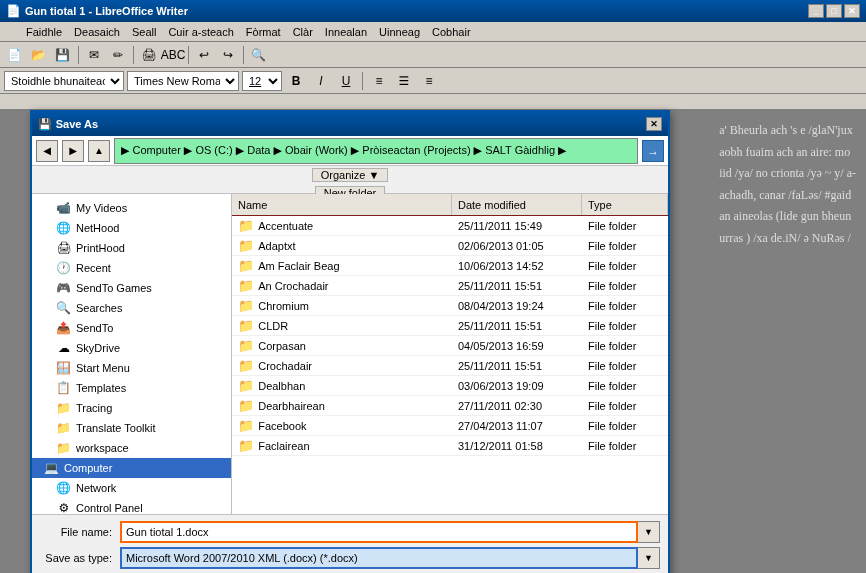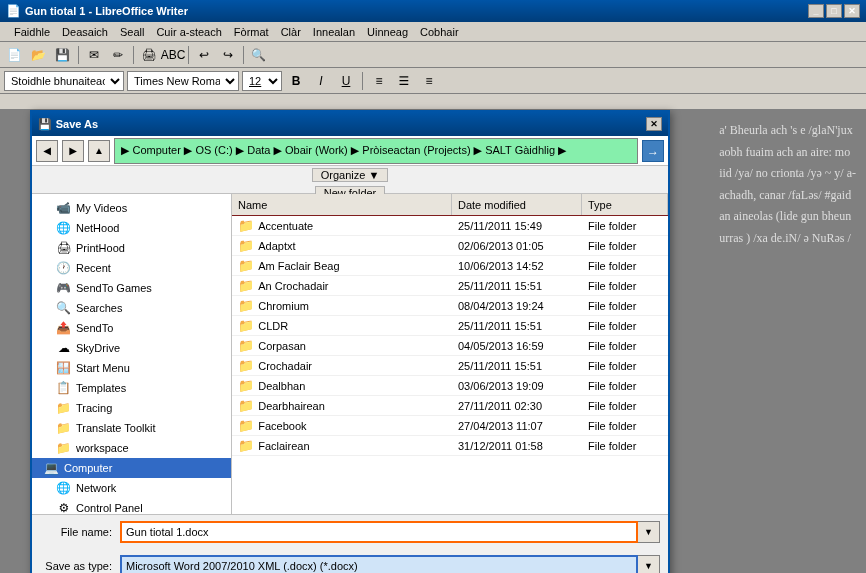--- a/index.html
+++ b/index.html
@@ -19,21 +19,21 @@
     .title-bar-icon { margin-right: 4px; font-size: 12px; }
     .title-bar-controls { margin-left: auto; display: flex; gap: 2px; }
     .title-btn { width: 16px; height: 14px; background: #d4d0c8; border: 1px solid #808080; font-size: 9px; display: flex; align-items: center; justify-content: center; cursor: pointer; }
 
     
     .menu-bar {
       background: #d4d0c8;
       height: 20px;
       display: flex;
       align-items: center;
-      padding: 0 8px;
+      padding: 0 20px;
       border-bottom: 1px solid #808080;
     }
     .menu-item { padding: 2px 6px; font-size: 11px; cursor: pointer; }
 
     
     .toolbar {
       background: #d4d0c8;
       height: 26px;
       display: flex;
       align-items: center;
@@ -206,21 +206,21 @@
 
     
     .dialog-bottom {
       padding: 6px 8px;
       background: #f0f0f0;
       border-top: 1px solid #c0c0c0;
     }
     .field-row {
       display: flex;
       align-items: center;
-      margin-bottom: 12px;
+      margin-bottom: 4px;
     }
     .field-label { width: 80px; font-size: 11px; text-align: right; padding-right: 8px; }
     .field-input {
       flex: 1;
       height: 22px;
       border: 2px solid #ff6600;
       padding: 0 4px;
       font-size: 11px;
       background: white;
     }

